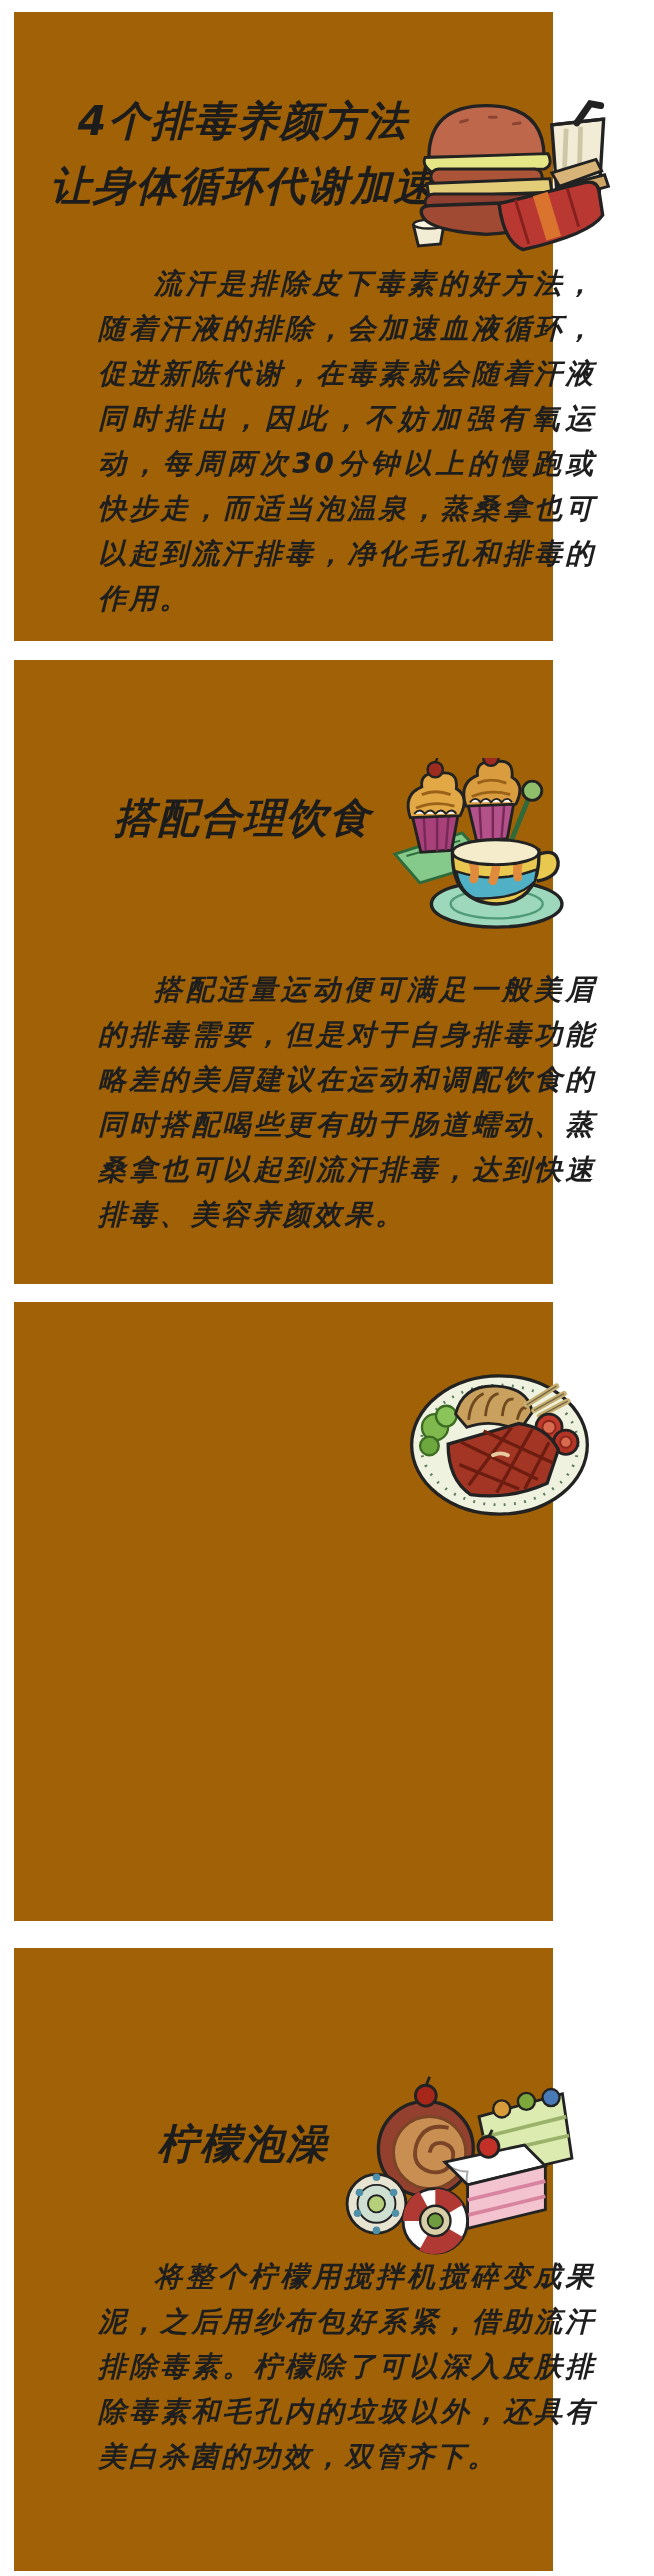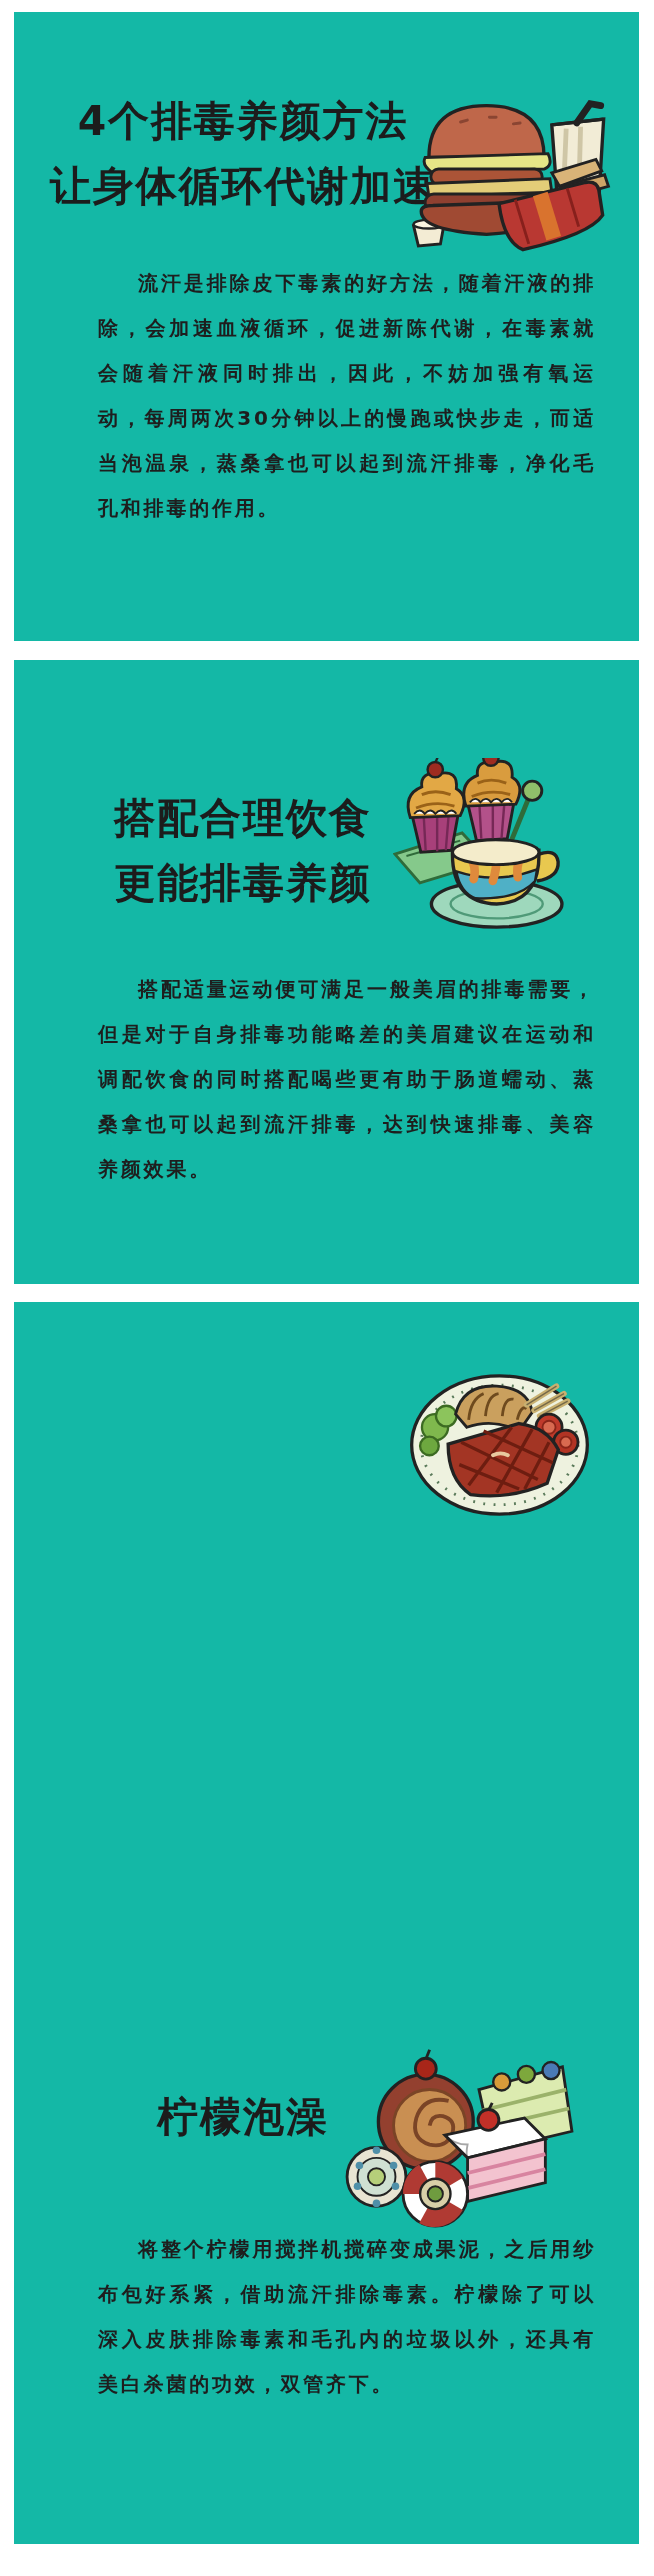--- a/index.html
+++ b/index.html
@@ -1,39 +1,40 @@
 <!DOCTYPE html>
 <html style="font-size:15px"><head>
 <meta charset="utf-8">
 <style>
   html,body{margin:0;padding:0;}
   body{
     width:655px;height:2576px;background:#ffffff;
     font-family:"DejaVu Sans",sans-serif;overflow:hidden;position:relative;
   }
   .card{
-    position:relative;margin-left:14px;width:625px;background:#14b8a6;
+    position:relative;margin-left:14px;width:539px;background:#a16207;
     box-sizing:border-box;
+    font-style:italic;
   }
   #card-1{margin-top:12px;height:629px;}
   #card-2{margin-top:18.7px;height:624px;padding-left:27px;}
   #card-3{margin-top:18.7px;height:619px;}
-  #card-4{margin-top:0;height:623px;}
+  #card-4{margin-top:27px;height:623px;}
   .title{
     position:absolute;left:14px;width:430px;text-align:center;
     font-size:41px;line-height:65px;font-weight:bold;color:#1c1c1c;
     letter-spacing:1.9px;white-space:nowrap;
   }
   #card-1 .title{top:77px;}
   #card-2 .title{top:126px;}
   #card-3 .title{top:94px;}
   #card-4 .title{top:164px;}
   .body-text{
     position:absolute;left:84px;width:498px;margin:0;
-    font-size:20px;line-height:45px;font-weight:bold;color:#1e1e1e;
+    font-size:28px;line-height:45px;font-weight:bold;color:#1e1e1e;
     letter-spacing:2.8px;text-indent:2em;text-align:justify;
   }
   #card-1 .body-text{top:249px;}
   #card-2 .body-text{top:307px;}
   #card-3 .body-text{top:246px;}
   #card-4 .body-text{top:306px;}
   .illu{position:absolute;}
   #card-1 .illu{left:393px;top:86px;}
   #card-2 .illu{left:379px;top:98px;}
   #card-3 .illu{left:393px;top:67px;}
@@ -76,21 +77,20 @@
       <path d="M138,100 L152,146" stroke="#d9732e" stroke-width="16" stroke-linecap="butt"></path>
       <path d="M112,106 L126,152 M166,94 L178,134" stroke="#87201c" stroke-width="3"></path>
     </g>
   </svg>
   <p class="body-text">流汗是排除皮下毒素的好方法，随着汗液的排除，会加速血液循环，促进新陈代谢，在毒素就会随着汗液同时排出，因此，不妨加强有氧运动，每周两次30分钟以上的慢跑或快步走，而适当泡温泉，蒸桑拿也可以起到流汗排毒，净化毛孔和排毒的作用。</p>
 </section>
 
 <section class="card" id="card-2">
   <div class="title">
     <div>搭配合理饮食</div>
-    <div>更能排毒养颜</div>
   </div>
   <svg class="illu" width="192" height="173" viewBox="0 0 200 180">
 
     <polygon points="2,100 72,78 100,108 28,130" fill="#85c98b" stroke="#2f6b3a" stroke-width="3"></polygon>
     <path d="M14,102 L70,86" stroke="#2f6b3a" stroke-width="2" fill="none"></path>
 
     <g>
       <path d="M20,60 L68,58 L61,96 L29,98 Z" fill="#a8407a" stroke="#222" stroke-width="3"></path>
       <path d="M32,60 L34,96 M46,59 L46,97 M58,59 L55,96" stroke="#762856" stroke-width="2.5"></path>
       <path d="M18,62 Q10,38 30,30 Q28,14 48,16 Q68,12 66,32 Q80,40 70,60 Z" fill="#e2a845" stroke="#222" stroke-width="3"></path>

